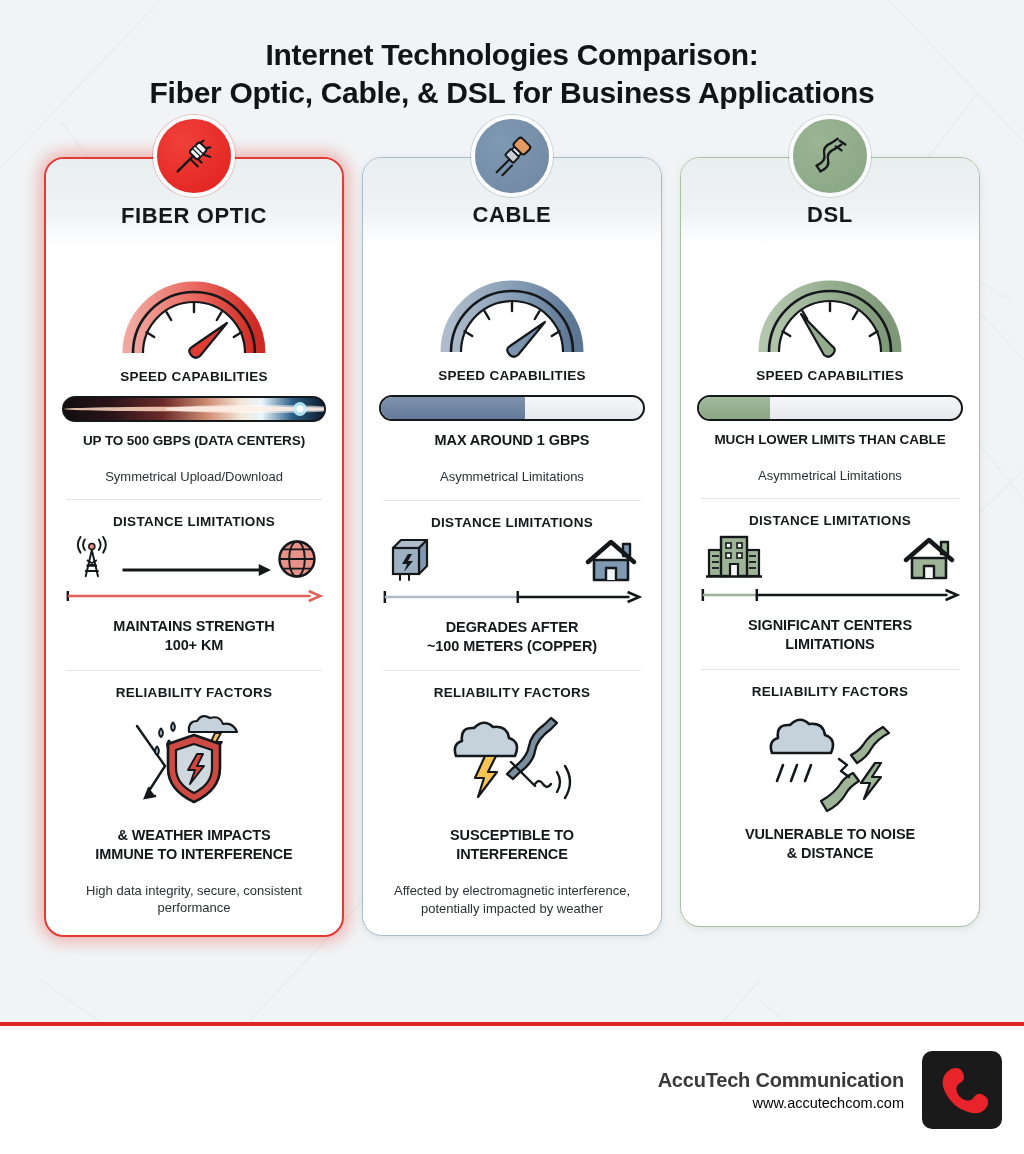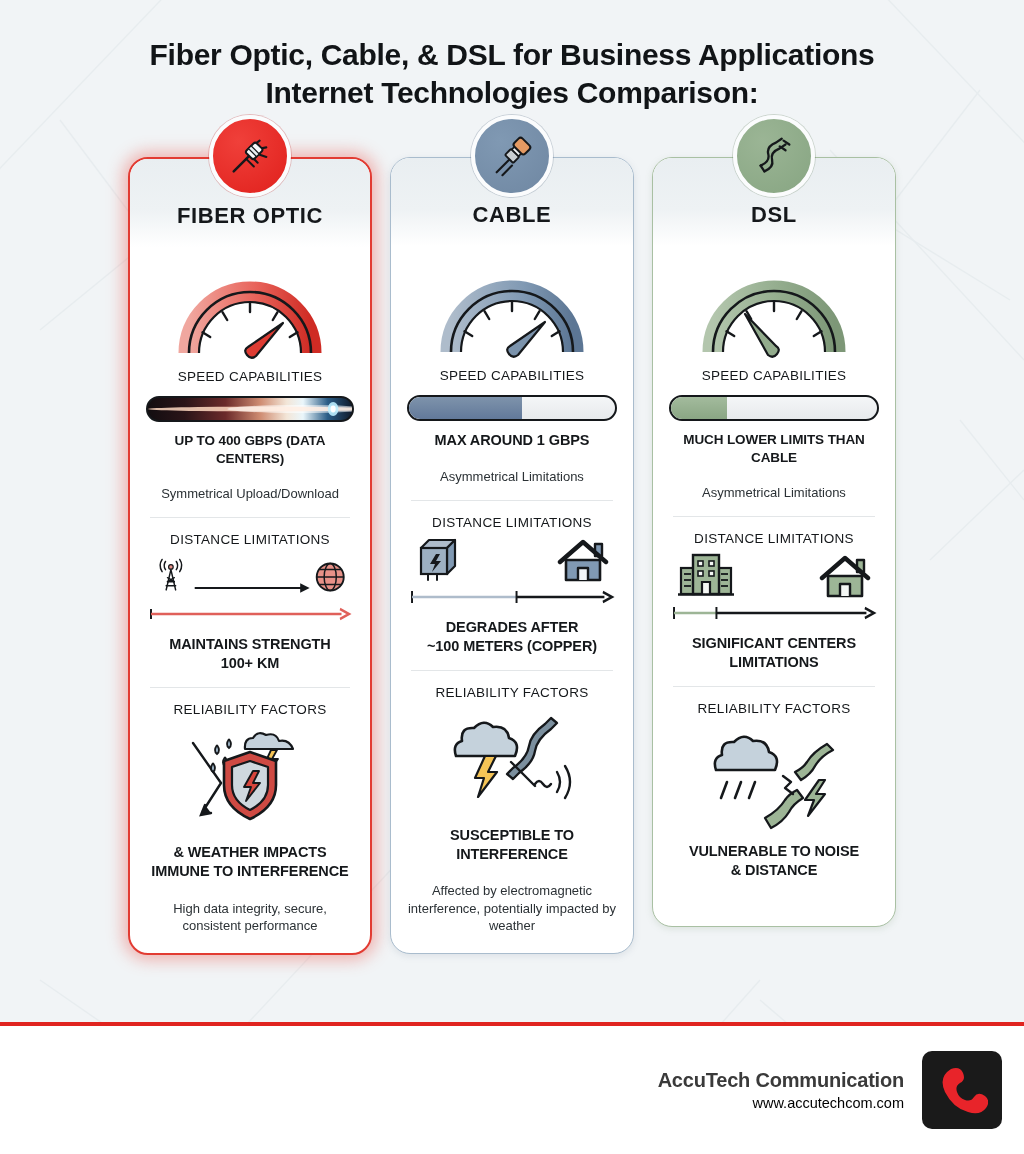--- a/index.html
+++ b/index.html
@@ -11,21 +11,21 @@
   }
   .bg-pattern { position:absolute; inset:0; z-index:0; opacity:.55; }
   .page { position: relative; z-index: 2; width:1024px; height:1154px; }
 
   
   .title-wrap { padding-top: 36px; text-align:center; }
   .title-line { font-size: 30px; font-weight: 700; color:#111417; letter-spacing:-0.3px; line-height: 1.28; }
 
   
   .cards { display:flex; justify-content:center; gap: 18px; margin-top: 44px; padding: 0 34px; }
-  .col { position:relative; width: 244px; }
+  .col { position:relative; width: 300px; }
 
   .badge {
     position:absolute; top: -42px; left:50%; transform:translateX(-50%);
     width: 82px; height: 82px; border-radius:50%;
     display:flex; align-items:center; justify-content:center;
     z-index: 5; border: 4px solid #fbfcfd;
   }
   .badge.fiber { background: radial-gradient(circle at 35% 30%, #f0403a, #e0201c); box-shadow: 0 0 0 1px rgba(190,20,20,.25); }
   .badge.cable { background: radial-gradient(circle at 35% 30%, #8099b3, #6f87a2); box-shadow: 0 0 0 1px rgba(80,100,125,.25); }
   .badge.dsl   { background: radial-gradient(circle at 35% 30%, #9bb595, #87a582); box-shadow: 0 0 0 1px rgba(90,120,85,.25); }
@@ -39,21 +39,21 @@
   .card.dsl   { border:1.5px solid #a9c0a3; box-shadow: 0 2px 7px rgba(120,150,115,.18); }
 
   .card-head {
     height: 88px; padding-top: 44px; text-align:center;
     background: linear-gradient(180deg, #e9eef1 0%, #eef2f4 58%, #ffffff 100%);
   }
   .card-title { font-size: 22px; font-weight:700; letter-spacing:.6px; color:#15181b; }
 
   .card-body { padding: 12px 14px 18px; }
 
-  .sec-label { font-size:13.5px; font-weight:400; letter-spacing:.3px; color:#15181b; text-align:center; }
+  .sec-label { font-size:13.5px; font-weight:700; letter-spacing:.3px; color:#15181b; text-align:center; }
   .headline { font-size:14.5px; font-weight:700; color:#15181b; text-align:center; line-height:1.32; letter-spacing:-.1px; }
   .headline.sm { font-size:13.5px; }
   .sub { font-size:13px; color:#2b3135; text-align:center; line-height:1.36; margin-top:18px; }
 
   .divider { height:1px; background:#e3e6e8; margin: 14px 6px; }
 
   
   .gauge-wrap { display:flex; justify-content:center; margin: 10px 0 8px; }
 
   
@@ -101,22 +101,22 @@
     <path d="M980 90 L880 220 L1010 300"></path>
     <path d="M60 120 L150 240 L40 330"></path>
     <path d="M470 1030 L520 1154"></path>
       <path d="M760 1000 L900 1120"></path>
   </g>
 </svg>
 
 <div class="page">
 
   <div class="title-wrap">
+    <div class="title-line">Internet Technologies Comparison:</div>
     <div class="title-line">Fiber Optic, Cable, &amp; DSL for Business Applications</div>
-    <div class="title-line">Internet Technologies Comparison:</div>
   </div>
 
   <div class="cards">
 
     <div class="col">
       <div class="badge fiber">
         <svg width="46" height="46" viewBox="0 0 48 48">
           <g stroke="#15181b" stroke-width="2.1" fill="none" stroke-linecap="round">
             <path d="M7 40 L24 23" stroke-width="2.6"></path>
             <path d="M20 27 l8 8 M24 23 l8 8"></path>
@@ -163,21 +163,21 @@
           <div class="sec-label">SPEED CAPABILITIES</div>
 
           <div class="bar fiber">
             <svg width="100%" height="100%" viewBox="0 0 270 22" preserveAspectRatio="none">
               <ellipse cx="150" cy="11" rx="150" ry="2.4" fill="#ffd9c2" opacity=".85"></ellipse>
               <ellipse cx="200" cy="11" rx="95" ry="4" fill="#ffffff" opacity=".55"></ellipse>
               <circle cx="245" cy="11" r="7" fill="#bdeeff" opacity=".9"></circle>
               <circle cx="245" cy="11" r="3.4" fill="#ffffff"></circle>
             </svg>
           </div>
-          <div class="headline sm">UP TO 400 GBPS (DATA CENTERS)</div>
+          <div class="headline sm">UP TO 500 GBPS (DATA CENTERS)</div>
           <div class="sub">Symmetrical Upload/Download</div>
 
           <div class="divider"></div>
 
           <div class="sec-label">DISTANCE LIMITATIONS</div>
           <div class="dist-icons">
             <svg width="56" height="52" viewBox="0 0 56 52">
               <g stroke="#15181b" stroke-width="2.2" fill="none" stroke-linecap="round">
                 <path d="M17 6 q-4 6 0 12 M12 3 q-6 9 0 18"></path>
                 <path d="M33 6 q4 6 0 12 M38 3 q6 9 0 18"></path>

